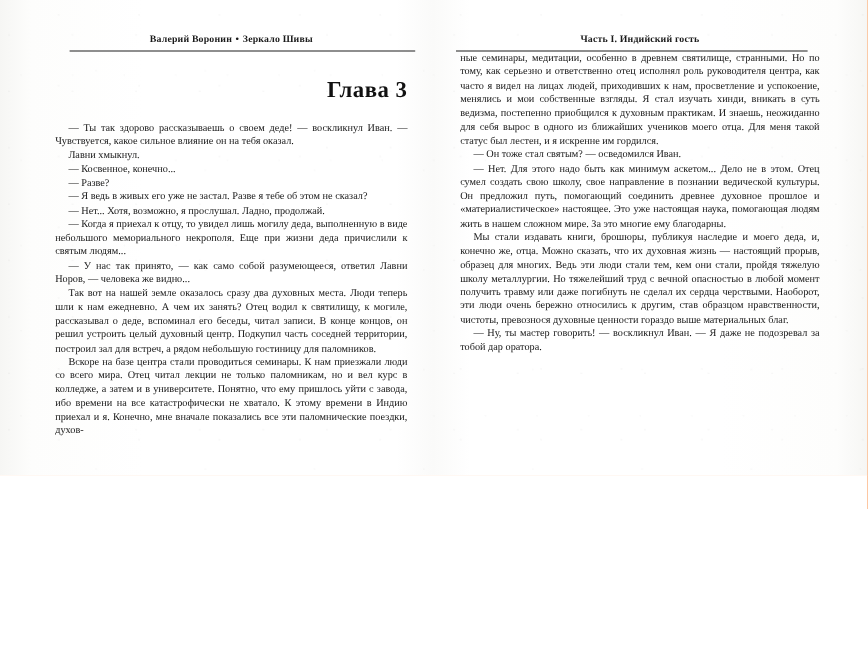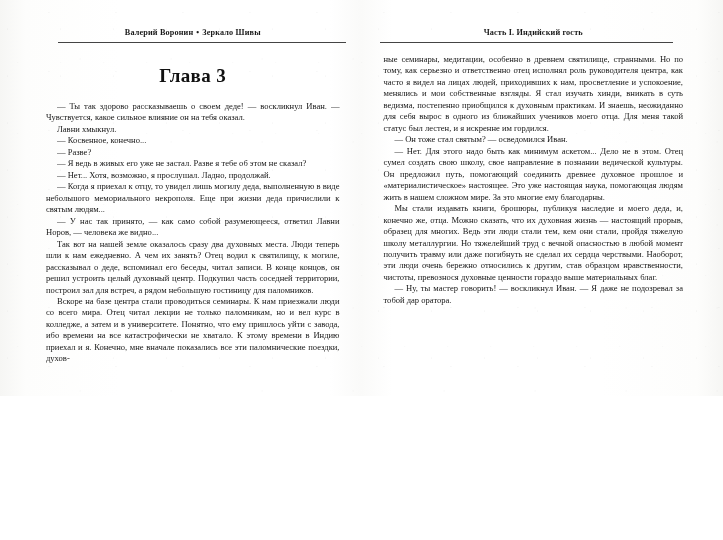--- a/index.html
+++ b/index.html
@@ -62,21 +62,21 @@
   .rule {
     height: 0;
     border-top: 1.6px solid #2a2a2a;
     margin-top: 2px;
     opacity: 0.88;
   }
   .page-left .rule  { margin-left: 12px; margin-right: -6px; }
   .page-right .rule { margin-left: -4px; margin-right: 10px; }
 
   .chapter-title {
-    text-align: center;
+    text-align: right;
     font-size: 19px;
     font-weight: 700;
     letter-spacing: 0.4px;
     margin: 22px 0 14px 0;
     font-family: "Liberation Serif", "DejaVu Serif", serif;
   }
 
   .body-col {
     font-size: 8.55px;
     line-height: 11.47px;
@@ -148,21 +148,21 @@
 
       <div class="folio">12</div>
     </div>
 
     <div class="page-half page-right">
       <div class="runhead">
         <span>Часть I. Индийский гость</span>
       </div>
       <div class="rule"></div>
 
-      <div class="body-col" style="margin-top:11px;">
+      <div class="body-col" style="">
         <p class="noindent">ные семинары, медитации, особенно в древнем святилище, странными. Но по тому, как серьезно и ответственно отец исполнял роль руководителя центра, как часто я видел на лицах людей, приходивших к нам, просветление и успокоение, менялись и мои собственные взгляды. Я стал изучать хинди, вникать в суть ведизма, постепенно приобщился к духовным практикам. И знаешь, неожиданно для себя вырос в одного из ближайших учеников моего отца. Для меня такой статус был лестен, и я искренне им гордился.</p>
         <p>— Он тоже стал святым? — осведомился Иван.</p>
         <p>— Нет. Для этого надо быть как минимум аскетом... Дело не в этом. Отец сумел создать свою школу, свое направление в познании ведической культуры. Он предложил путь, помогающий соединить древнее духовное прошлое и «материалистическое» настоящее. Это уже настоящая наука, помогающая людям жить в нашем сложном мире. За это многие ему благодарны.</p>
         <p>Мы стали издавать книги, брошюры, публикуя наследие и моего деда, и, конечно же, отца. Можно сказать, что их духовная жизнь — настоящий прорыв, образец для многих. Ведь эти люди стали тем, кем они стали, пройдя тяжелую школу металлургии. Но тяжелейший труд с вечной опасностью в любой момент получить травму или даже погибнуть не сделал их сердца черствыми. Наоборот, эти люди очень бережно относились к другим, став образцом нравственности, чистоты, превознося духовные ценности гораздо выше материальных благ.</p>
         <p>— Ну, ты мастер говорить! — воскликнул Иван. — Я даже не подозревал за тобой дар оратора.</p>
       </div>
 
       <div class="folio">15</div>
     </div>
 

